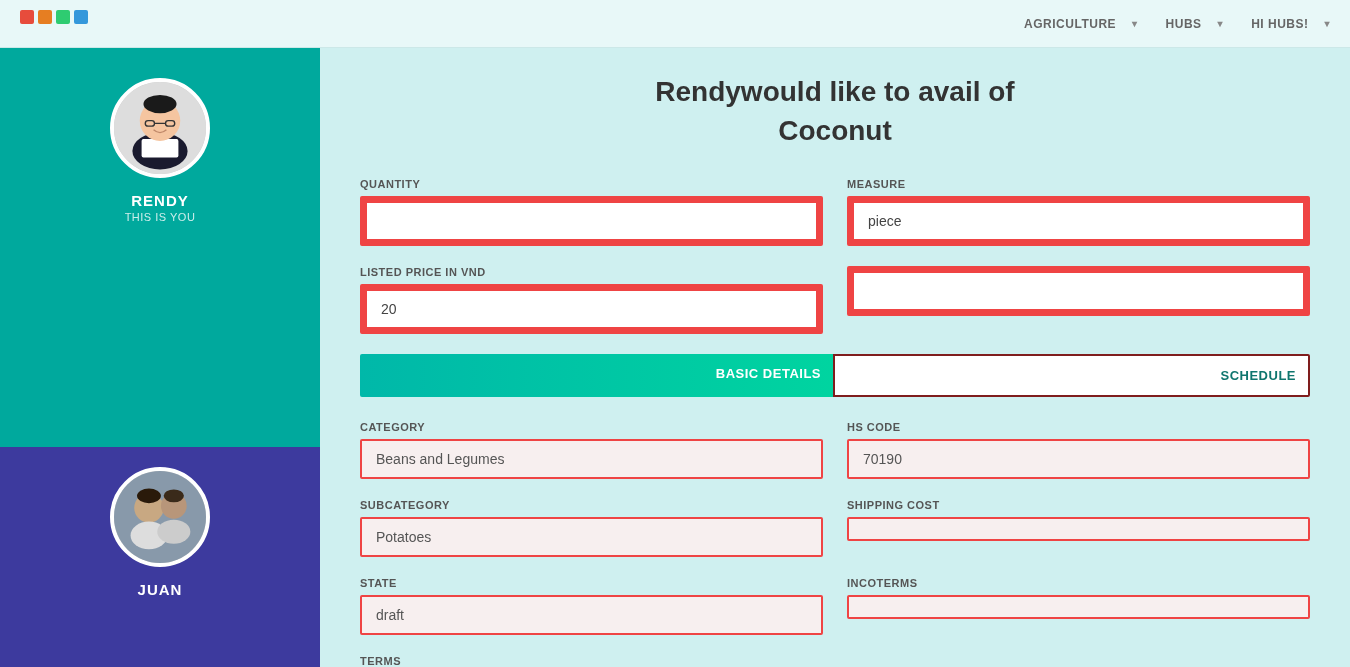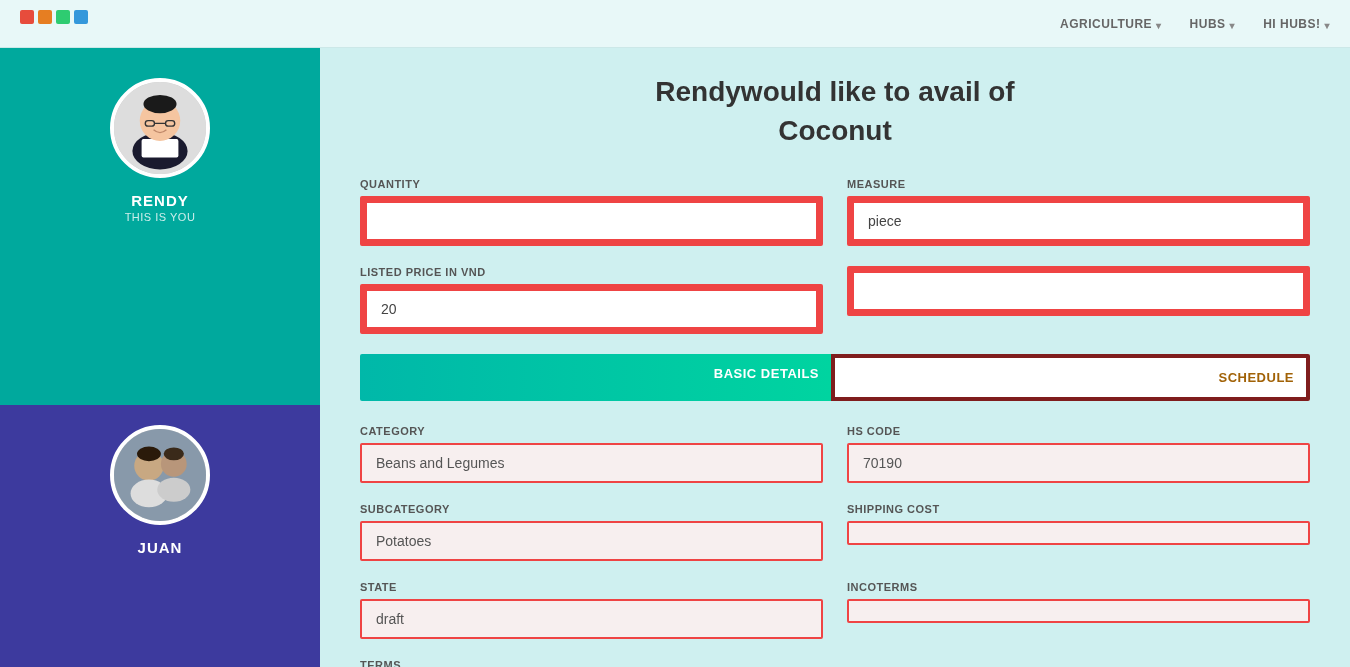--- a/index.html
+++ b/index.html
@@ -28,22 +28,22 @@
     .topnav-right {
       display: flex;
       align-items: center;
       gap: 28px;
       color: #555;
       font-size: 12px;
       letter-spacing: 0.5px;
     }
     .nav-item {
       display: flex;
-      align-items: flex-end;
-      gap: 4px;
+      align-items: center;
+      gap: 16px;
       cursor: pointer;
       color: #666;
       font-weight: 600;
       font-size: 12px;
       letter-spacing: 0.5px;
     }
     .nav-item .chevron { font-size: 10px; color: #888; }
 
     
     .main-layout {
@@ -66,21 +66,21 @@
       align-items: center;
       padding: 30px 20px 28px;
       flex: 1;
     }
     .sidebar-bottom {
       background: #3d3a9e;
       display: flex;
       flex-direction: column;
       align-items: center;
       padding: 20px;
-      height: 262px;
+      height: 220px;
     }
     .avatar-circle {
       width: 100px;
       height: 100px;
       border-radius: 50%;
       overflow: hidden;
       border: 4px solid white;
       background: #ccc;
       display: flex;
       align-items: center;
@@ -173,22 +173,22 @@
       font-weight: 700;
       letter-spacing: 0.5px;
       cursor: pointer;
     }
     .tab-active {
       background: linear-gradient(90deg, #00b8a9, #00d4a0);
       color: white;
     }
     .tab-inactive {
       background: white;
-      color: #a16207;
-      border: 4px solid #7f1d1d;
+      color: #0f766e;
+      border: 2px solid #7f1d1d;
     }
   </style>
 </head>
 <body>
 
 <nav class="topnav">
   <div class="topnav-logo">
     <div class="logo-sq" style="background:#e74c3c;"></div>
     <div class="logo-sq" style="background:#e67e22;"></div>
     <div class="logo-sq" style="background:#2ecc71; margin-top:14px; position:relative; top:-14px;"></div>

